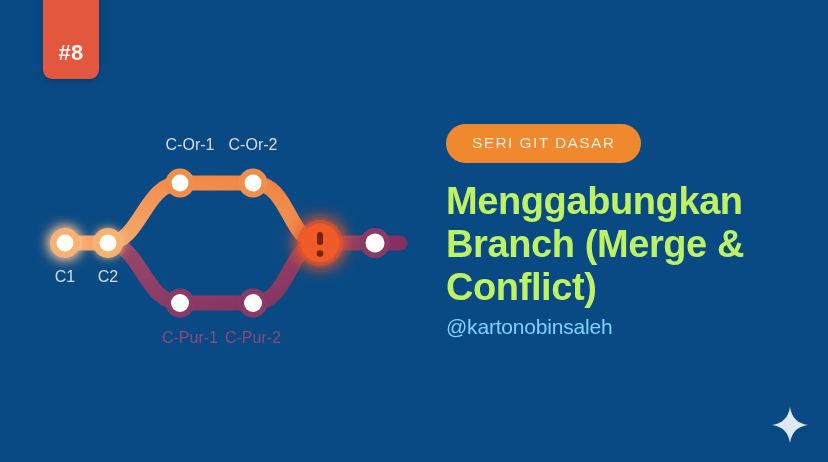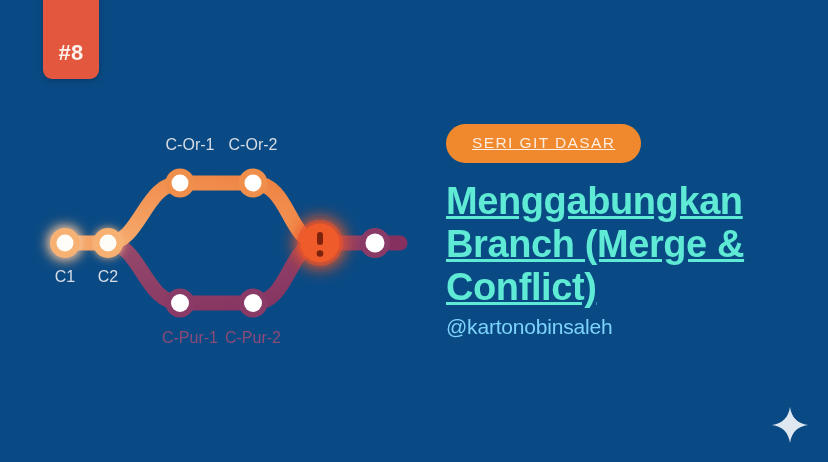--- a/index.html
+++ b/index.html
@@ -46,31 +46,29 @@
   #series-pill {
     display: inline-block;
     background: #f0892d;
     color: #fdece0;
     font-size: 15.5px;
     letter-spacing: 1.4px;
     padding: 11px 26px 12px 26px;
     border-radius: 22px;
     line-height: 1;
     white-space: nowrap;
-    text-decoration: underline;
   }
   #slide-title {
     margin-top: 17px;
-    color: #5eead4;
+    color: #bef264;
     font-size: 38px;
     font-weight: bold;
     line-height: 1.14;
     letter-spacing: -.4px;
     max-width: 360px;
-    text-decoration: underline;
   }
   #handle {
     margin-top: 5px;
     color: #7dd3fc;
     font-size: 21px;
     letter-spacing: -.2px;
     line-height: 1.2;
   }
 
   

